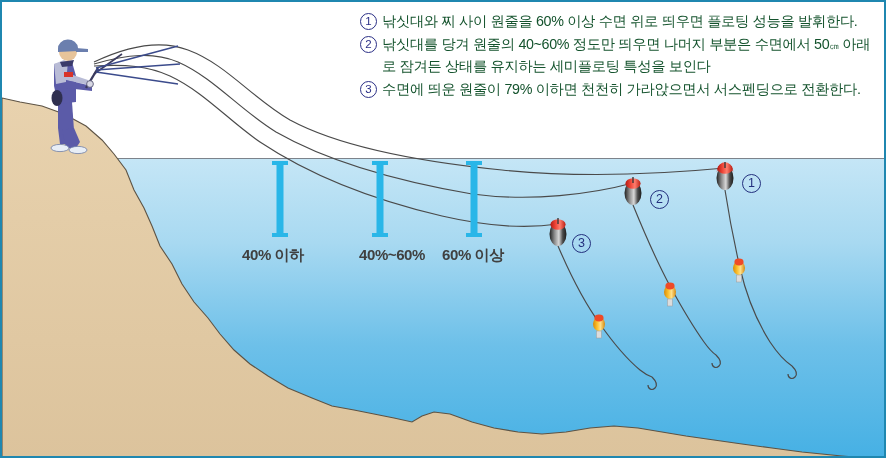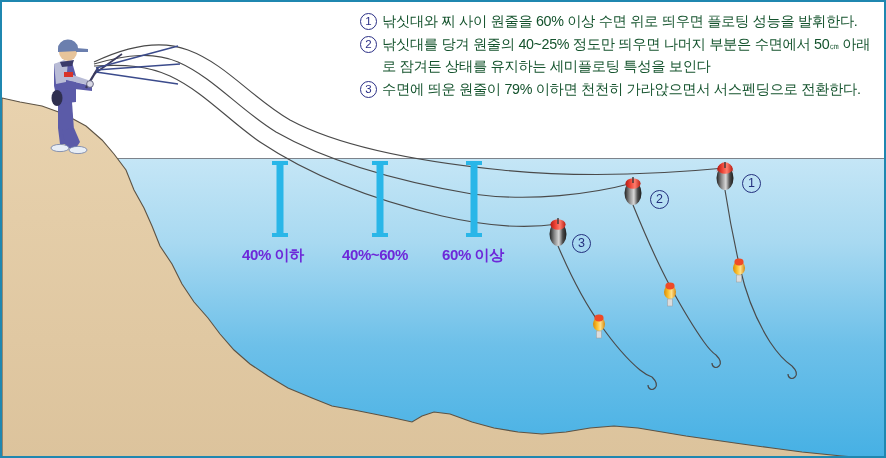--- a/index.html
+++ b/index.html
@@ -61,21 +61,21 @@
     letter-spacing: -0.35px;
     font-family: "Liberation Sans", "DejaVu Sans", sans-serif;
   }
   .caption-text .unit {
     font-size: 10px;
     letter-spacing: -0.5px;
   }
   
   .depth-label {
     position: absolute;
-    color: #6d28d9;
+    color: #404040;
     font-size: 15px;
     font-weight: bold;
     letter-spacing: -0.4px;
     white-space: nowrap;
     z-index: 30;
     font-family: "Liberation Sans", "DejaVu Sans", sans-serif;
   }
   
   .marker-circle {
     position: absolute;
@@ -264,31 +264,31 @@
 
   <div class="caption-block">
 
     <div class="caption-row">
       <div class="caption-num">1</div>
       <div class="caption-text">낚싯대와 찌 사이 원줄을 60% 이상 수면 위로 띄우면 플로팅 성능을 발휘한다.</div>
     </div>
 
     <div class="caption-row">
       <div class="caption-num">2</div>
-      <div class="caption-text"><span>낚싯대를 당겨 원줄의 40~25% 정도만 띄우면 나머지 부분은 수면에서 50</span><span class="unit">㎝</span><span> 아래로 잠겨든 상태를 유지하는 세미플로팅 특성을 보인다</span></div>
+      <div class="caption-text"><span>낚싯대를 당겨 원줄의 40~60% 정도만 띄우면 나머지 부분은 수면에서 50</span><span class="unit">㎝</span><span> 아래로 잠겨든 상태를 유지하는 세미플로팅 특성을 보인다</span></div>
     </div>
 
     <div class="caption-row">
       <div class="caption-num">3</div>
       <div class="caption-text">수면에 띄운 원줄이 79% 이하면 천천히 가라앉으면서 서스펜딩으로 전환한다.</div>
     </div>
 
   </div>
 
   <div class="depth-label" style="left:240px; top:244px;">40% 이하</div>
-  <div class="depth-label" style="left:340px; top:244px;">40%~60%</div>
+  <div class="depth-label" style="left:357px; top:244px;">40%~60%</div>
   <div class="depth-label" style="left:440px; top:244px;">60% 이상</div>
 
   <div class="marker-circle" style="left:740px; top:172px;">1</div>
   <div class="marker-circle" style="left:648px; top:188px;">2</div>
   <div class="marker-circle" style="left:570px; top:232px;">3</div>
 
 </div>
 
 </body></html>

